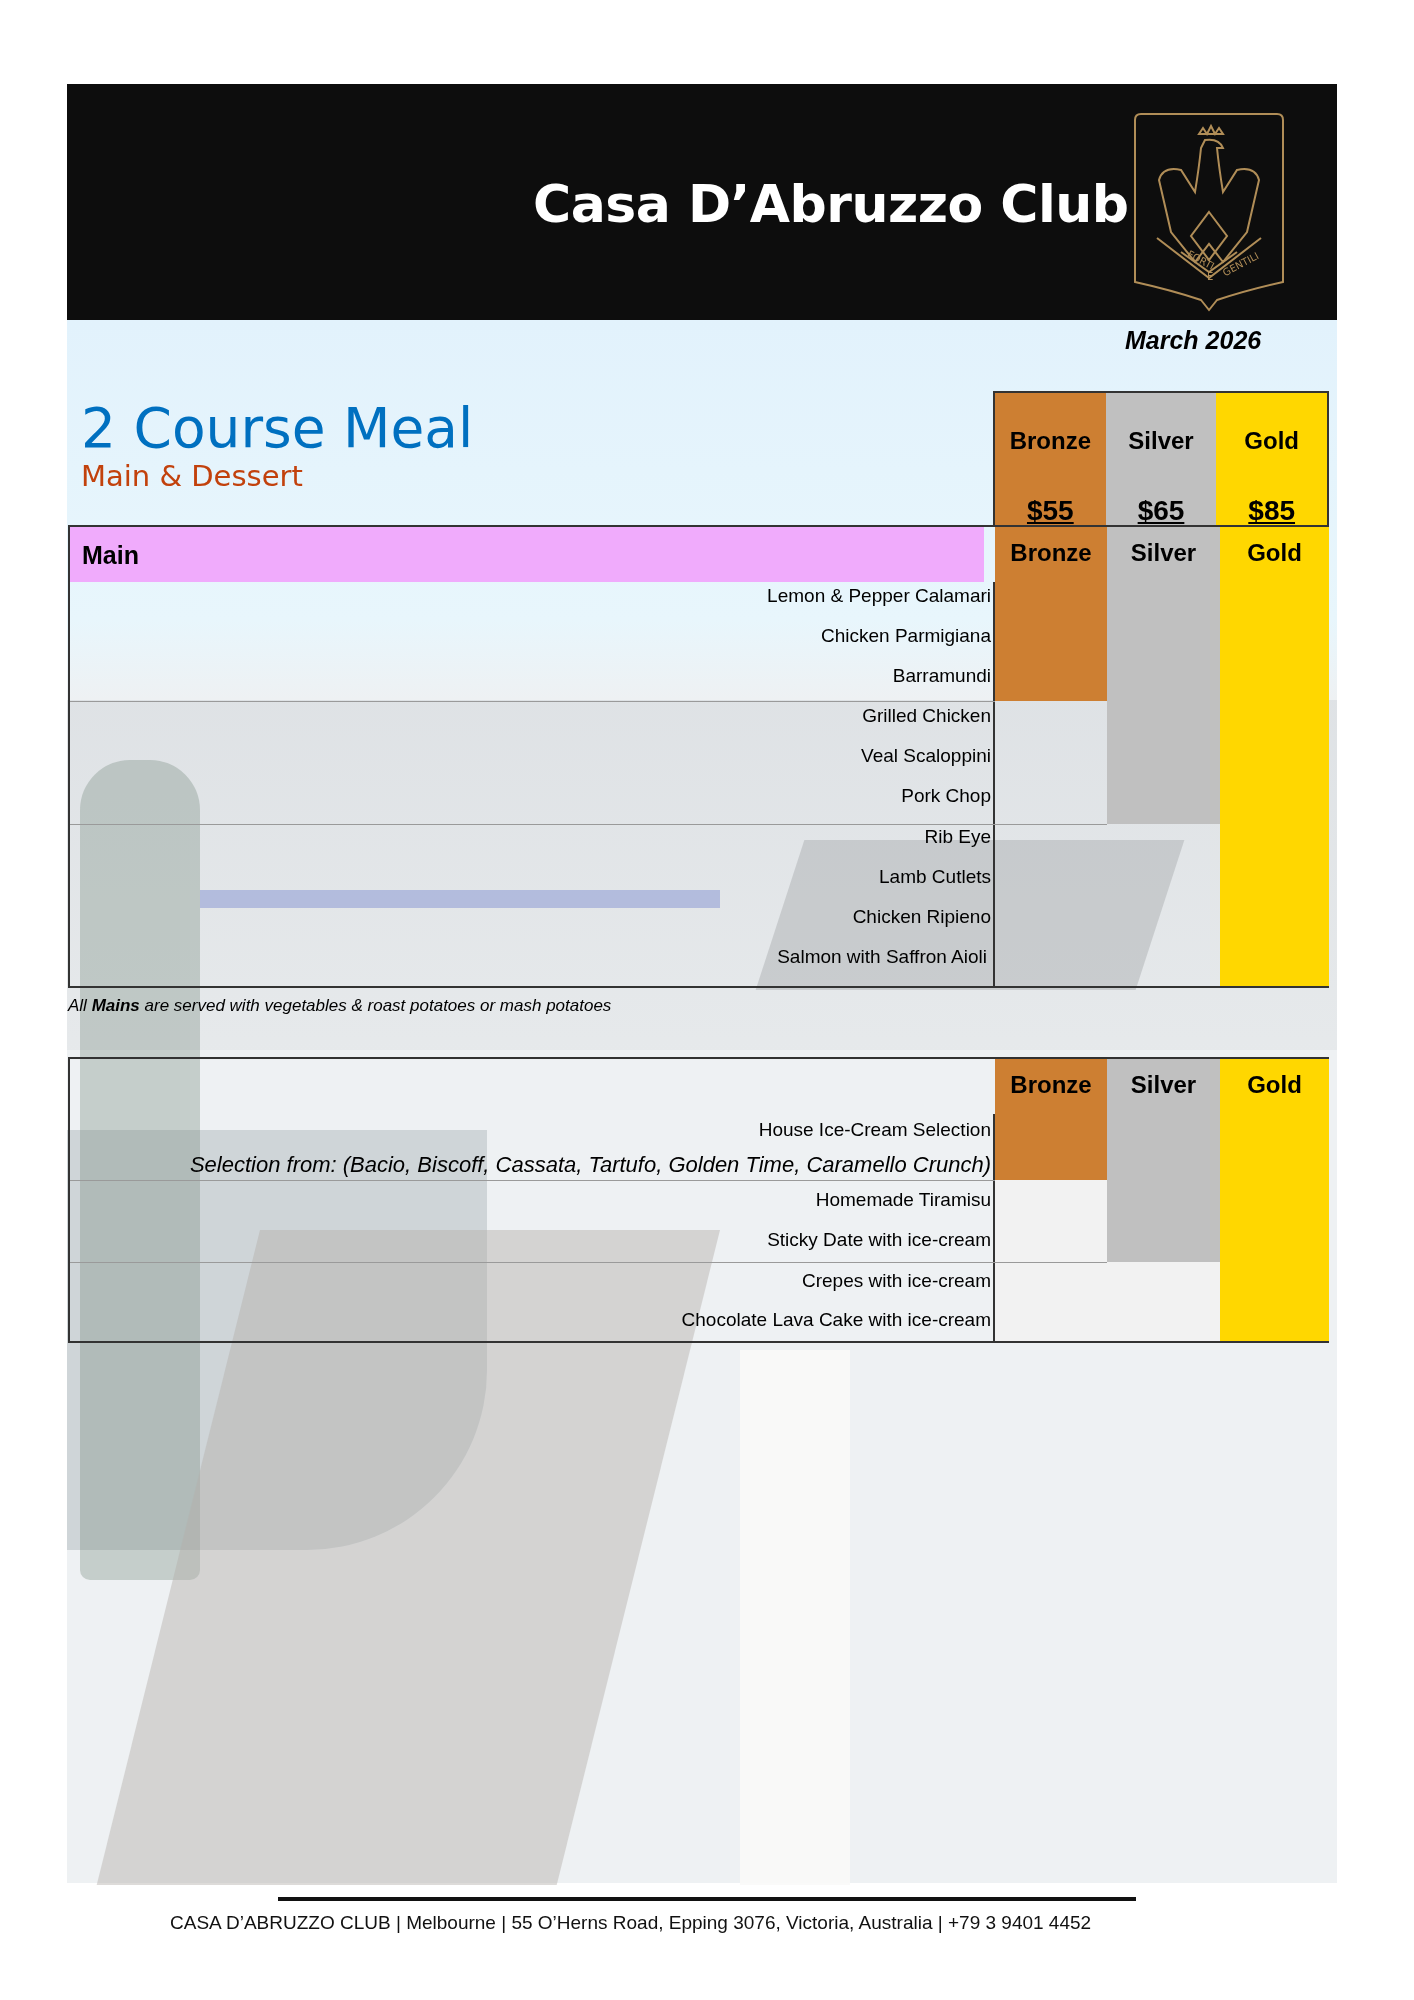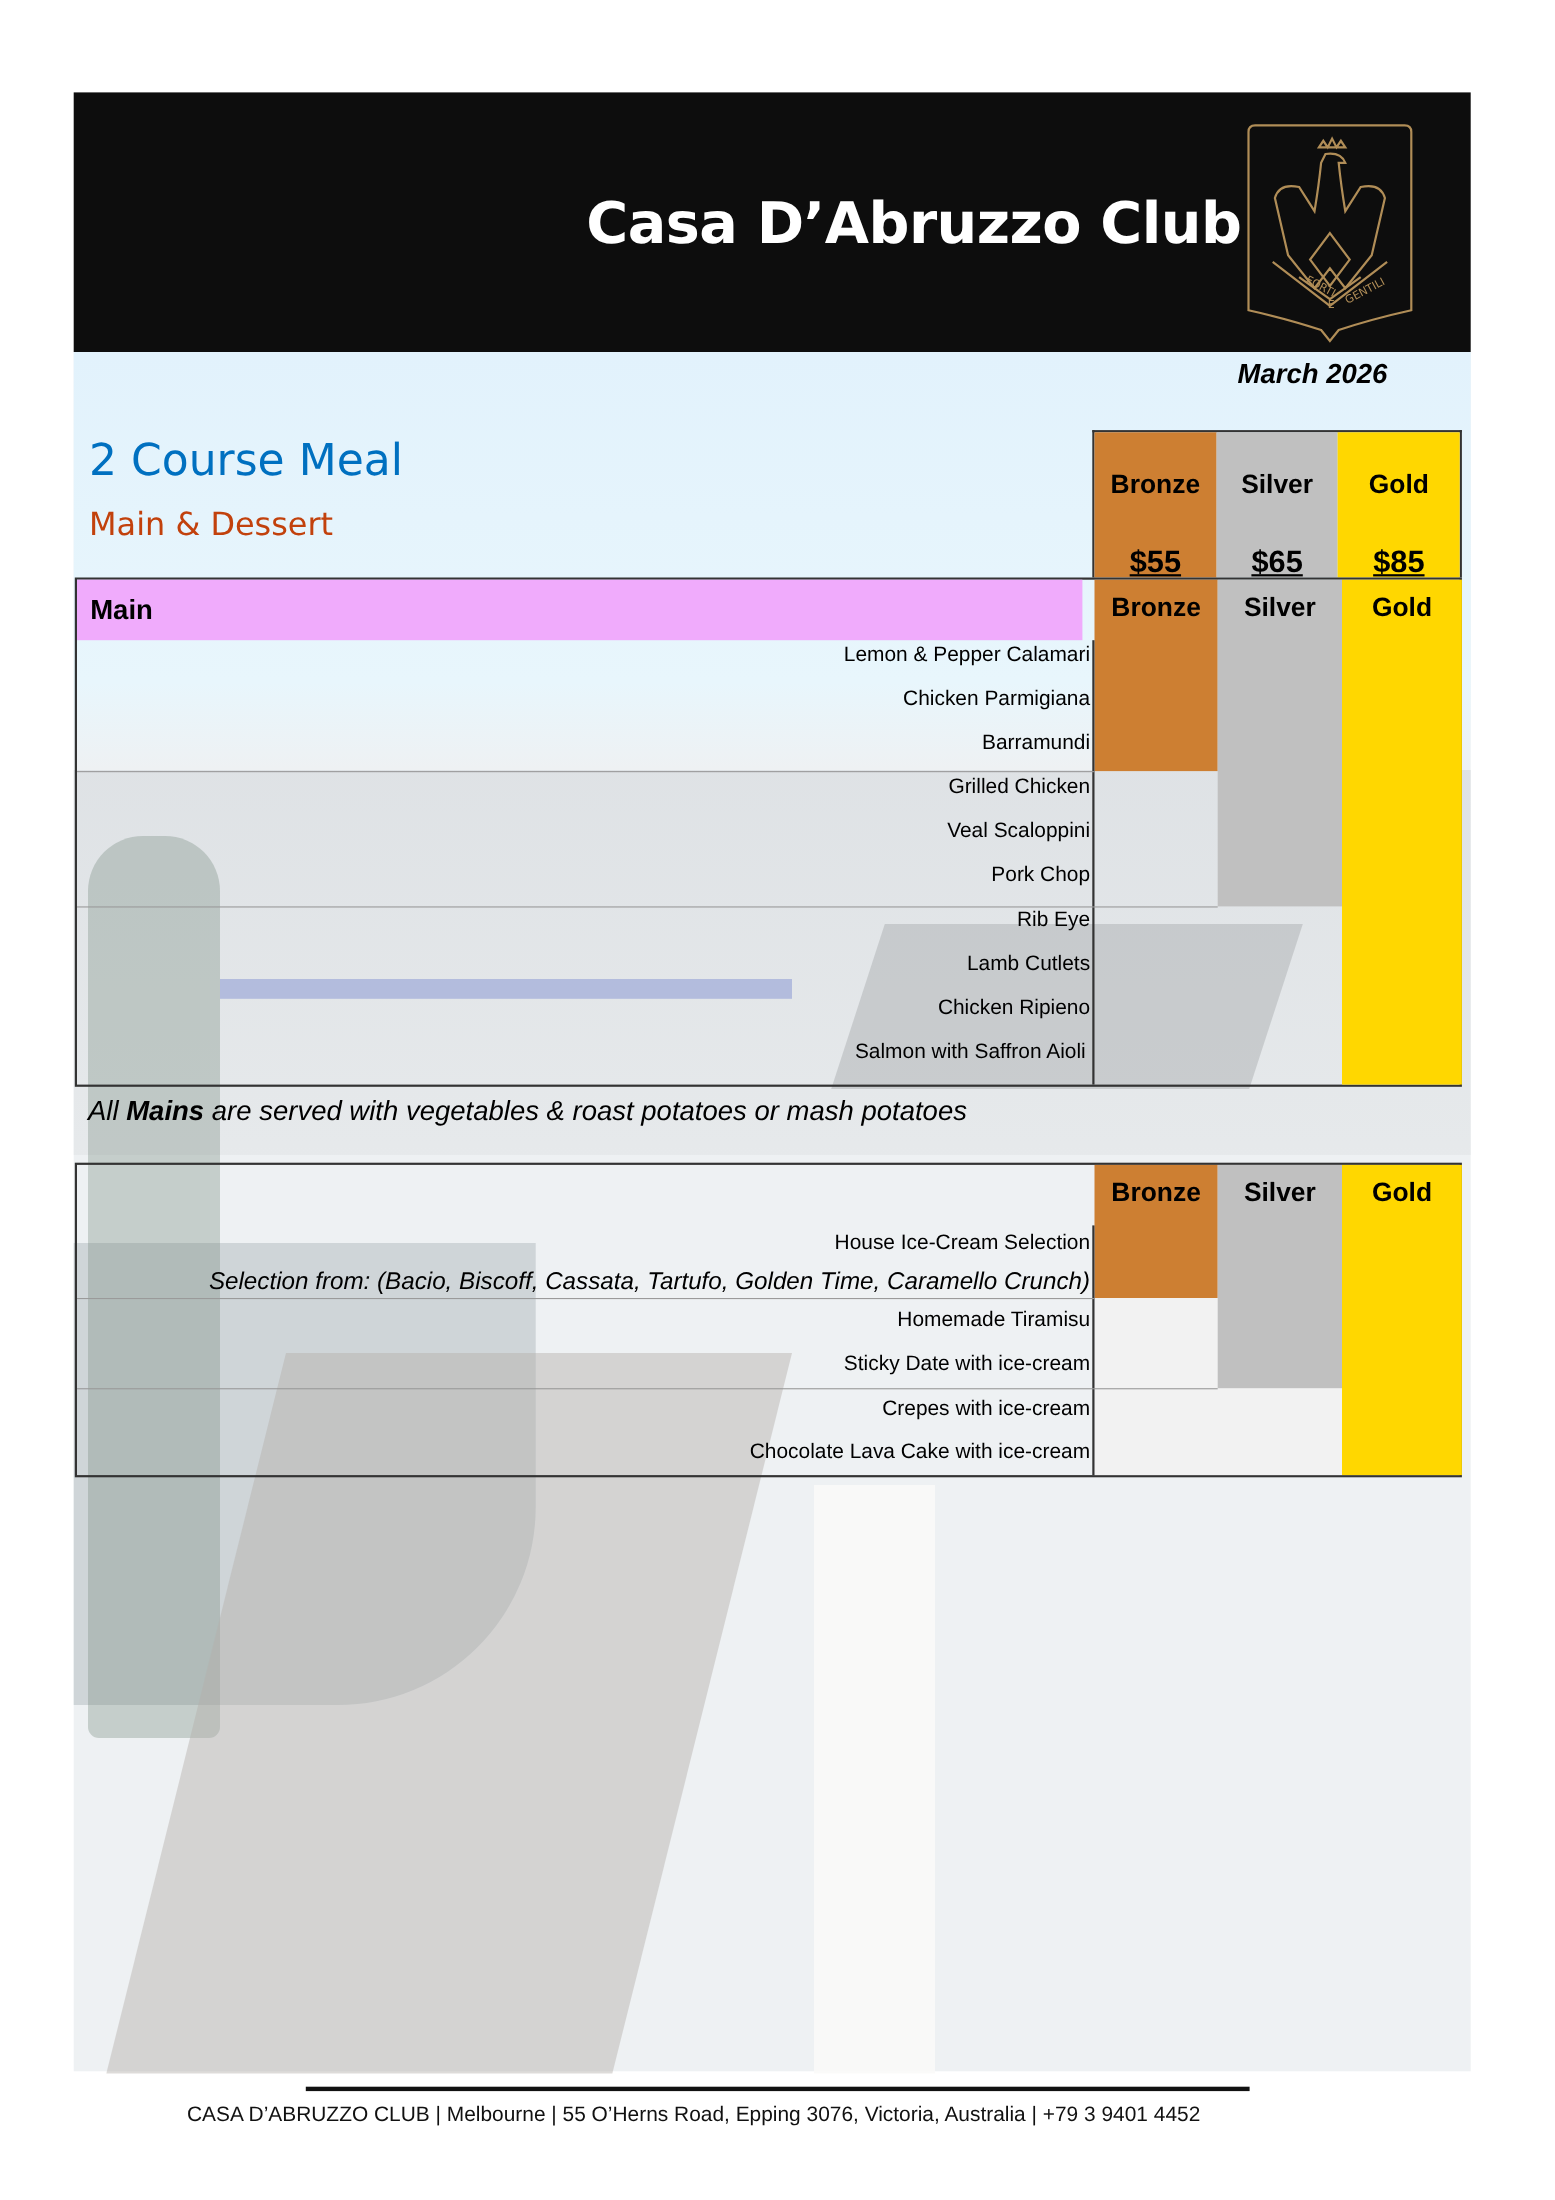--- a/index.html
+++ b/index.html
@@ -22,21 +22,21 @@
   .bg-pool { left:67px; top:1130px; width:420px; height:420px; background:rgba(150,160,165,0.35); border-radius:0 0 180px 0; }
   .bg-statue { left:80px; top:760px; width:120px; height:820px; background:rgba(120,140,130,0.35); border-radius:50px 50px 10px 10px; }
 
   
   .header { left:67px; top:84px; width:1270px; height:236px; background:#0d0d0d; }
   .header-title { left:533px; top:174px; font-family:"DejaVu Sans", sans-serif; font-weight:bold; font-size:52px; color:#ffffff; letter-spacing:-0.5px; white-space:nowrap; }
   .logo { left:1127px; top:112px; width:164px; height:200px; }
 
   .date { left:1125px; top:326px; font-weight:bold; font-style:italic; font-size:25px; white-space:nowrap; }
 
-  .title { left:81px; top:396px; font-size:40px; color:#0070c0; font-family:"DejaVu Sans", sans-serif; white-space:nowrap; }
+  .title { left:81px; top:396px; font-size:55px; color:#0070c0; font-family:"DejaVu Sans", sans-serif; white-space:nowrap; }
   .subtitle { left:81px; top:459px; font-size:29px; color:#c2410c; font-family:"DejaVu Sans", sans-serif; white-space:nowrap; }
   .bronze-bg { background:#cd7f32; }
   .silver-bg { background:#c0c0c0; }
   .gold-bg { background:#ffd700; }
 
   .price-box { left:993px; top:391px; width:336px; height:134px; border:2px solid #333; border-bottom:none; box-sizing:border-box; display:flex; }
   .price-col { flex:1; position:relative; }
   .price-col .tname { position:absolute; left:0; right:0; top:34px; text-align:center; font-weight:bold; font-size:24px; }
   .price-col .tprice { position:absolute; left:0; right:0; top:102px; text-align:center; font-weight:bold; font-size:28px;text-decoration:underline; }
 
@@ -44,21 +44,21 @@
   .section { left:68px; width:1261px; border:2px solid #333; box-sizing:border-box; }
   .sec-head { position:absolute; left:0; top:0; width:914px; height:55px; background:#f0abfc; }
   .sec-head-label { position:absolute; left:12px; top:14px; font-weight:bold; font-size:25px; }
   .divider-v { position:absolute; left:923px; top:0; width:2px; background:#333; }
   .col { position:absolute; }
   .col-label { position:absolute; left:0; right:0; top:12px; text-align:center; font-weight:bold; font-size:24px; }
   .dish { position:absolute; right:336px; font-weight:normal; font-size:19px; white-space:nowrap; }
   .dish-note { position:absolute; right:336px; font-style:italic; font-size:22px; text-align:right; white-space:nowrap; }
   .hline { position:absolute; left:0; height:1px; background:#9a9a9a; }
 
-  .mains-note { left:80px; top:996px; font-style:italic; font-size:25px; white-space:nowrap; }
+  .mains-note { left:68px; top:996px; font-style:italic; font-size:17px; white-space:nowrap; }
   .mains-note b { font-weight:bold; }
 
   .footer-line { left:278px; top:1897px; width:858px; height:4px; background:#111; }
   .footer-text { left:170px; top:1912px; font-size:19px; white-space:nowrap; color:#111; }
 </style>
 </head>
 <body>
 
 <div class="abs bg-photo"></div>
 <div class="abs bg-building"></div>

